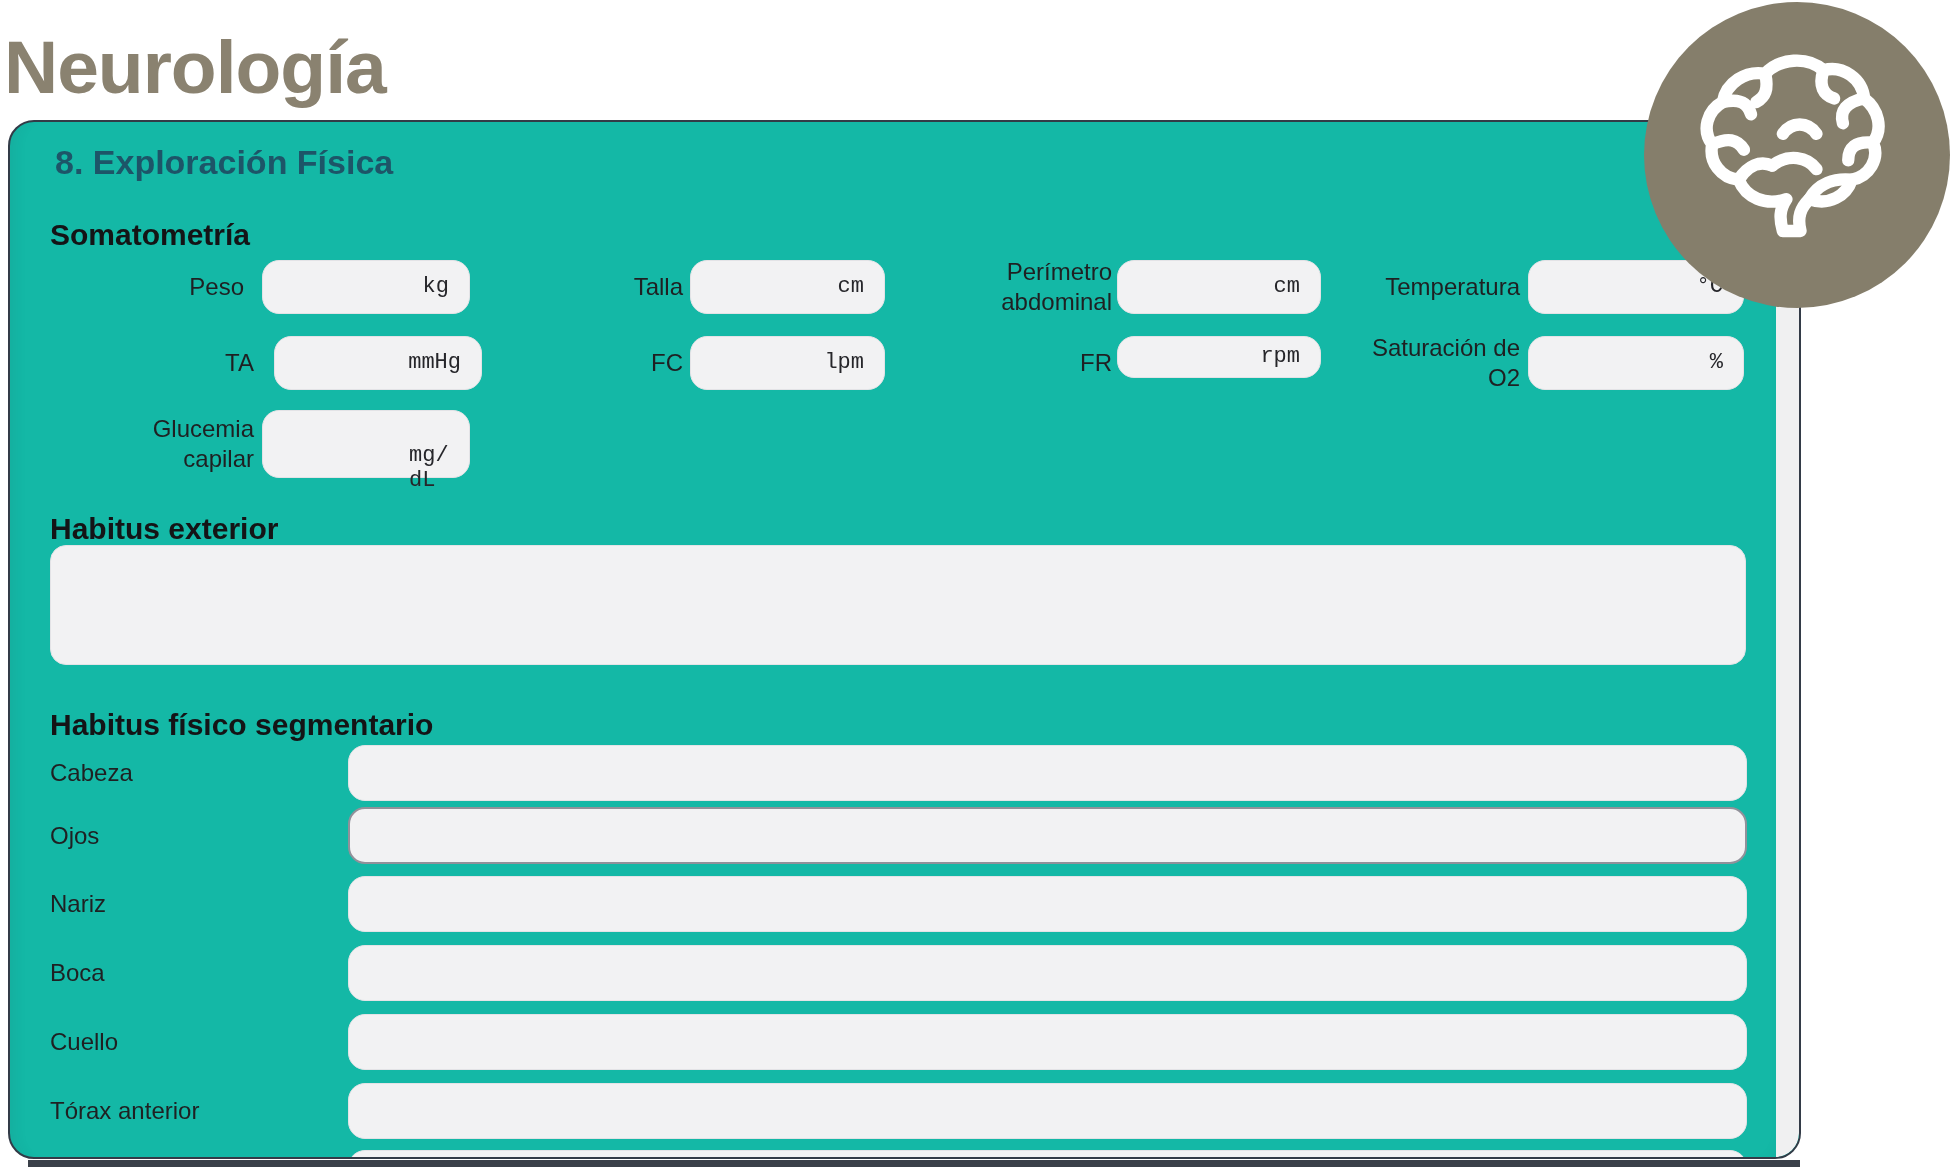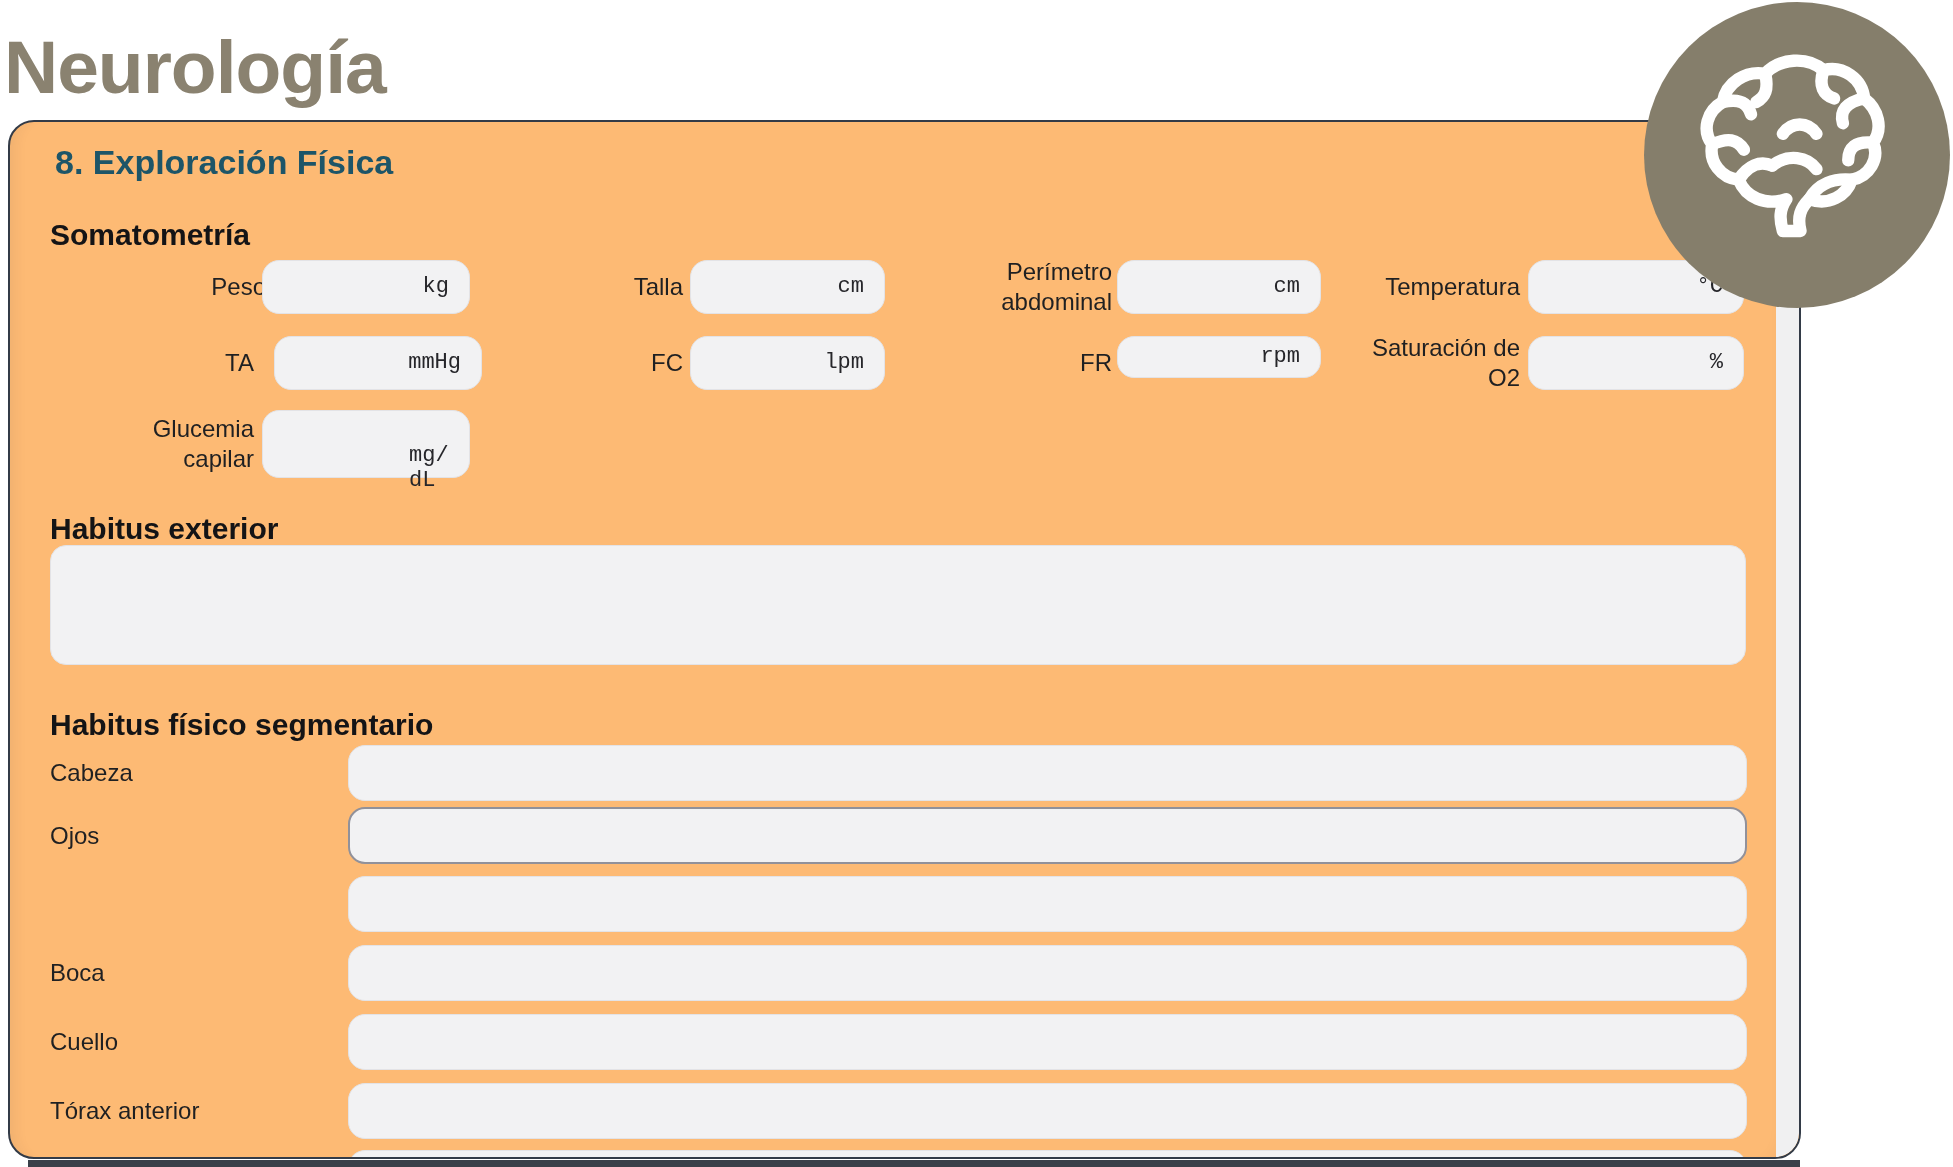--- a/index.html
+++ b/index.html
@@ -11,21 +11,21 @@
   }
   
   .page-title{
     position:absolute;left:4px;top:30px;
     font-size:75px;font-weight:bold;line-height:1;
     letter-spacing:-1px;color:#8A8270;z-index:5;
   }
   
   .card{
     position:absolute;left:8px;top:120px;width:1793px;height:1039px;
-    background:#fdba74;border:2px solid #333B47;border-radius:26px;
+    background:#14b8a6;border:2px solid #333B47;border-radius:26px;
     box-sizing:border-box;overflow:hidden;z-index:1;
     box-shadow:inset 16px 0 14px -12px rgba(40,40,55,.07),
                inset -30px 0 16px -14px rgba(40,40,55,.05);
   }
   .scroll-track{
     position:absolute;right:0;top:0;bottom:0;width:23px;
     background:#F0F0F1;border-radius:0 24px 24px 0;
   }
   .section-heading{
     position:absolute;left:45px;top:20px;
@@ -82,21 +82,21 @@
 <body>
 
 <div class="page-title">Neurología</div>
 
 <div class="card">
   <div class="scroll-track"></div>
 
   <div class="section-heading">8. Exploración Física</div>
   <div class="block-heading" style="top:84px">Somatometría</div>
 
-  <div class="som-label" style="left:106px;top:138px;width:150px;height:54px">Peso</div>
+  <div class="som-label" style="left:84px;top:138px;width:150px;height:54px">Peso</div>
   <div class="som-field" style="left:252px;top:138px;width:208px;height:54px">
     <span></span>
     <span class="unit">kg</span>
   </div>
 
   <div class="som-label" style="left:523px;top:138px;width:150px;height:54px">Talla</div>
   <div class="som-field" style="left:680px;top:138px;width:195px;height:54px">
     <span></span>
     <span class="unit">cm</span>
   </div>
@@ -153,20 +153,21 @@
   <div class="seg-label" style="top:623px">Cabeza</div>
   <div class="seg-field" style="top:623px">
     <span></span>
   </div>
 
   <div class="seg-label" style="top:685px;height:57px">Ojos</div>
   <div class="seg-field focused" style="top:685px;height:57px">
     <span></span>
   </div>
 
+  <div class="seg-label" style="top:754px">Nariz</div>
   <div class="seg-field" style="top:754px">
     <span></span>
   </div>
 
   <div class="seg-label" style="top:823px">Boca</div>
   <div class="seg-field" style="top:823px">
     <span></span>
   </div>
 
   <div class="seg-label" style="top:892px">Cuello</div>

